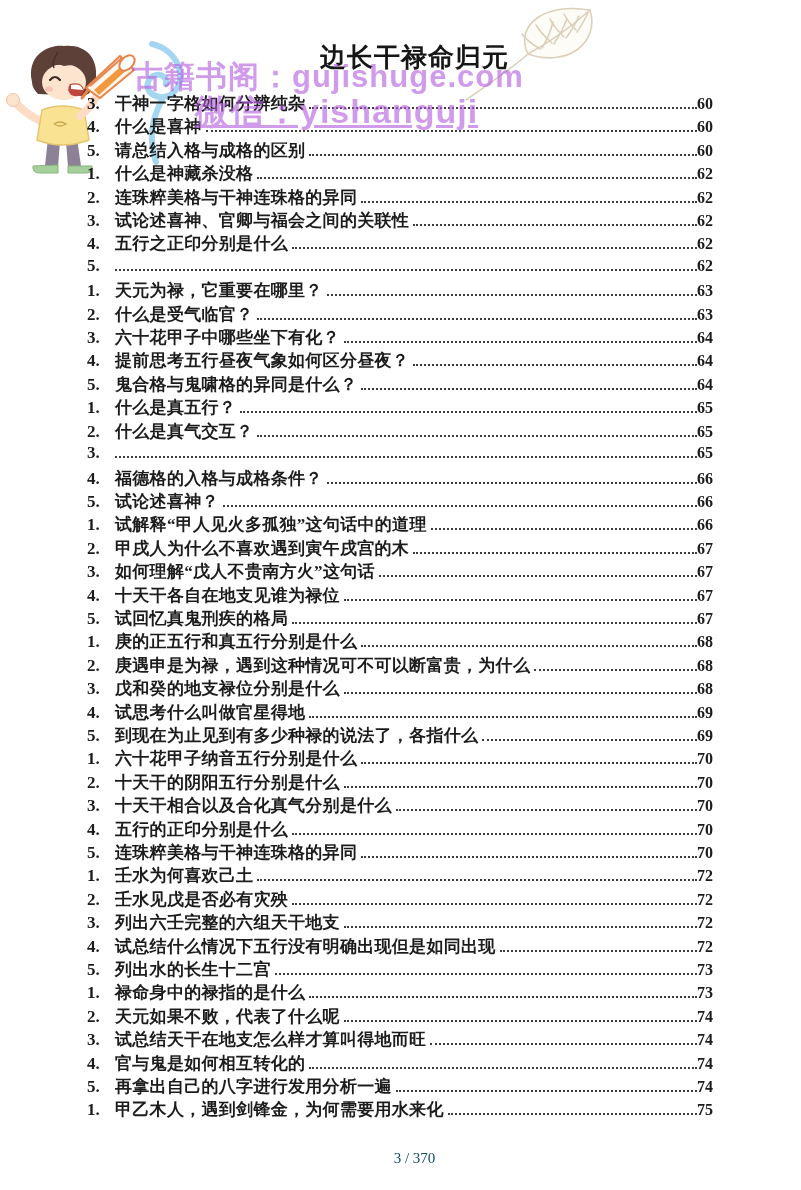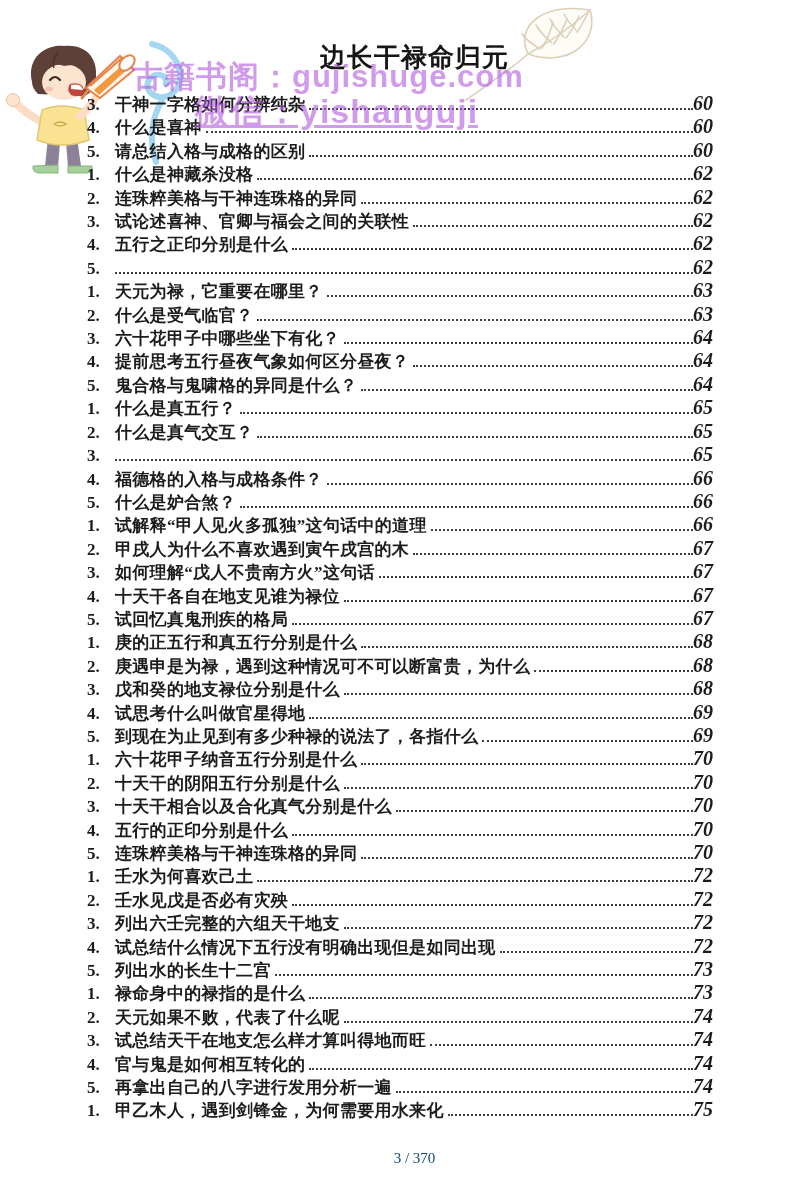--- a/index.html
+++ b/index.html
@@ -27,21 +27,21 @@
   .wm2{left:195px;top:89px;font-size:34px;text-decoration:underline;}
   
   .toc{position:absolute;left:87px;top:92px;width:626px;}
   .row{
     display:flex;align-items:baseline;height:23.42px;
     font-size:17px;font-weight:700;white-space:nowrap;
   }
   .num{flex:none;width:28px;}
   .txt{flex:none;padding-right:4px;letter-spacing:0.3px;}
   .dots{flex:1;min-width:12px;height:4px;border-bottom:2.2px dotted #3c3c3c;}
-  .pg{flex:none;font-size:20px;font-style:italic;}
+  .pg{flex:none;font-size:16px;}
   .footer{
     position:absolute;left:0;top:1150px;width:100%;text-align:center;
     font-size:15px;font-weight:400;color:#0c4a6e;
   }
 </style>
 </head>
 <body>
 
 <div class="page">
 
@@ -224,21 +224,21 @@
 
       <div class="row">
         <span class="num">4.</span>
         <span class="txt">福德格的入格与成格条件？</span>
         <span class="dots"></span>
         <span class="pg">66</span>
       </div>
 
       <div class="row">
         <span class="num">5.</span>
-        <span class="txt">什么是妒合煞？</span>
+        <span class="txt">试论述喜神？</span>
         <span class="dots"></span>
         <span class="pg">66</span>
       </div>
 
       <div class="row">
         <span class="num">1.</span>
         <span class="txt">试解释“甲人见火多孤独”这句话中的道理</span>
         <span class="dots"></span>
         <span class="pg">66</span>
       </div>

